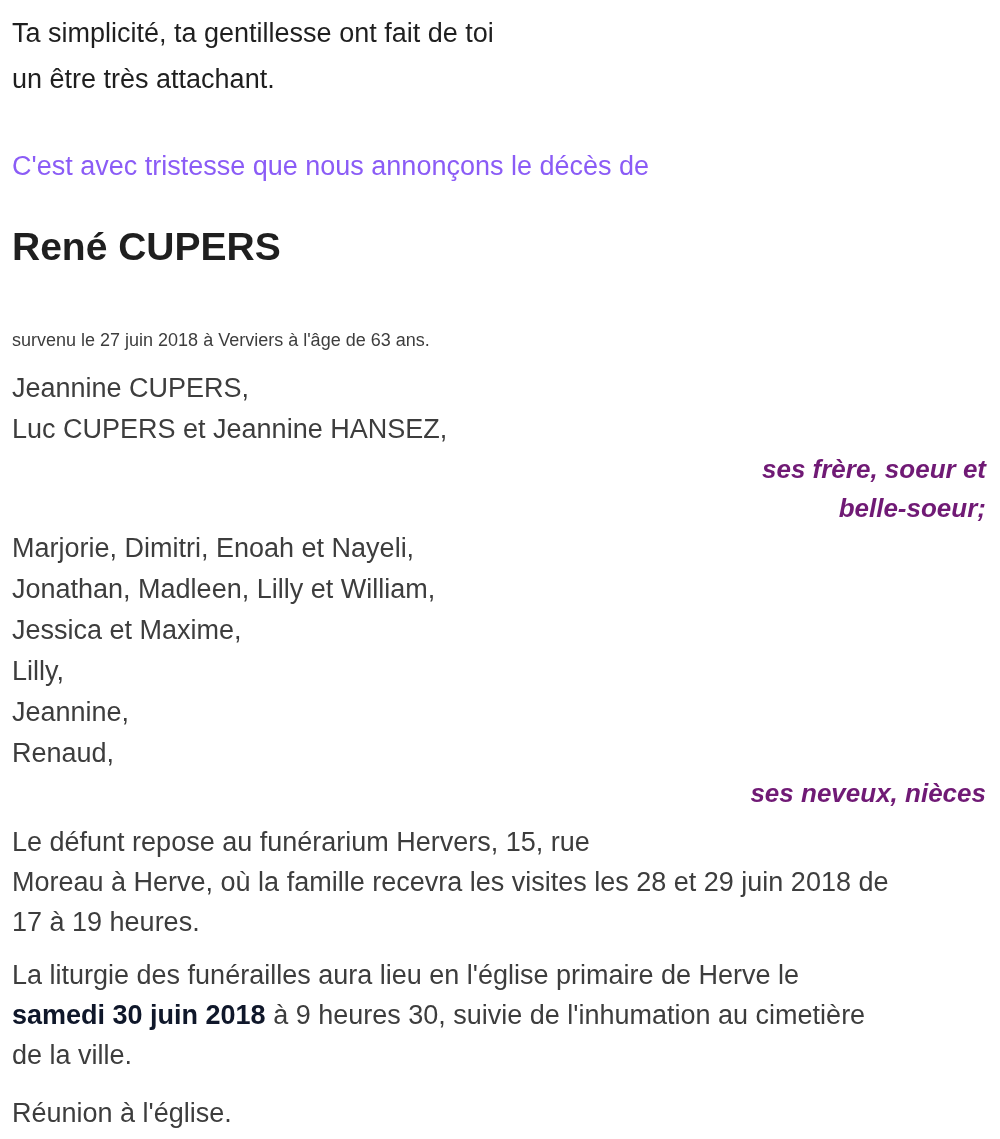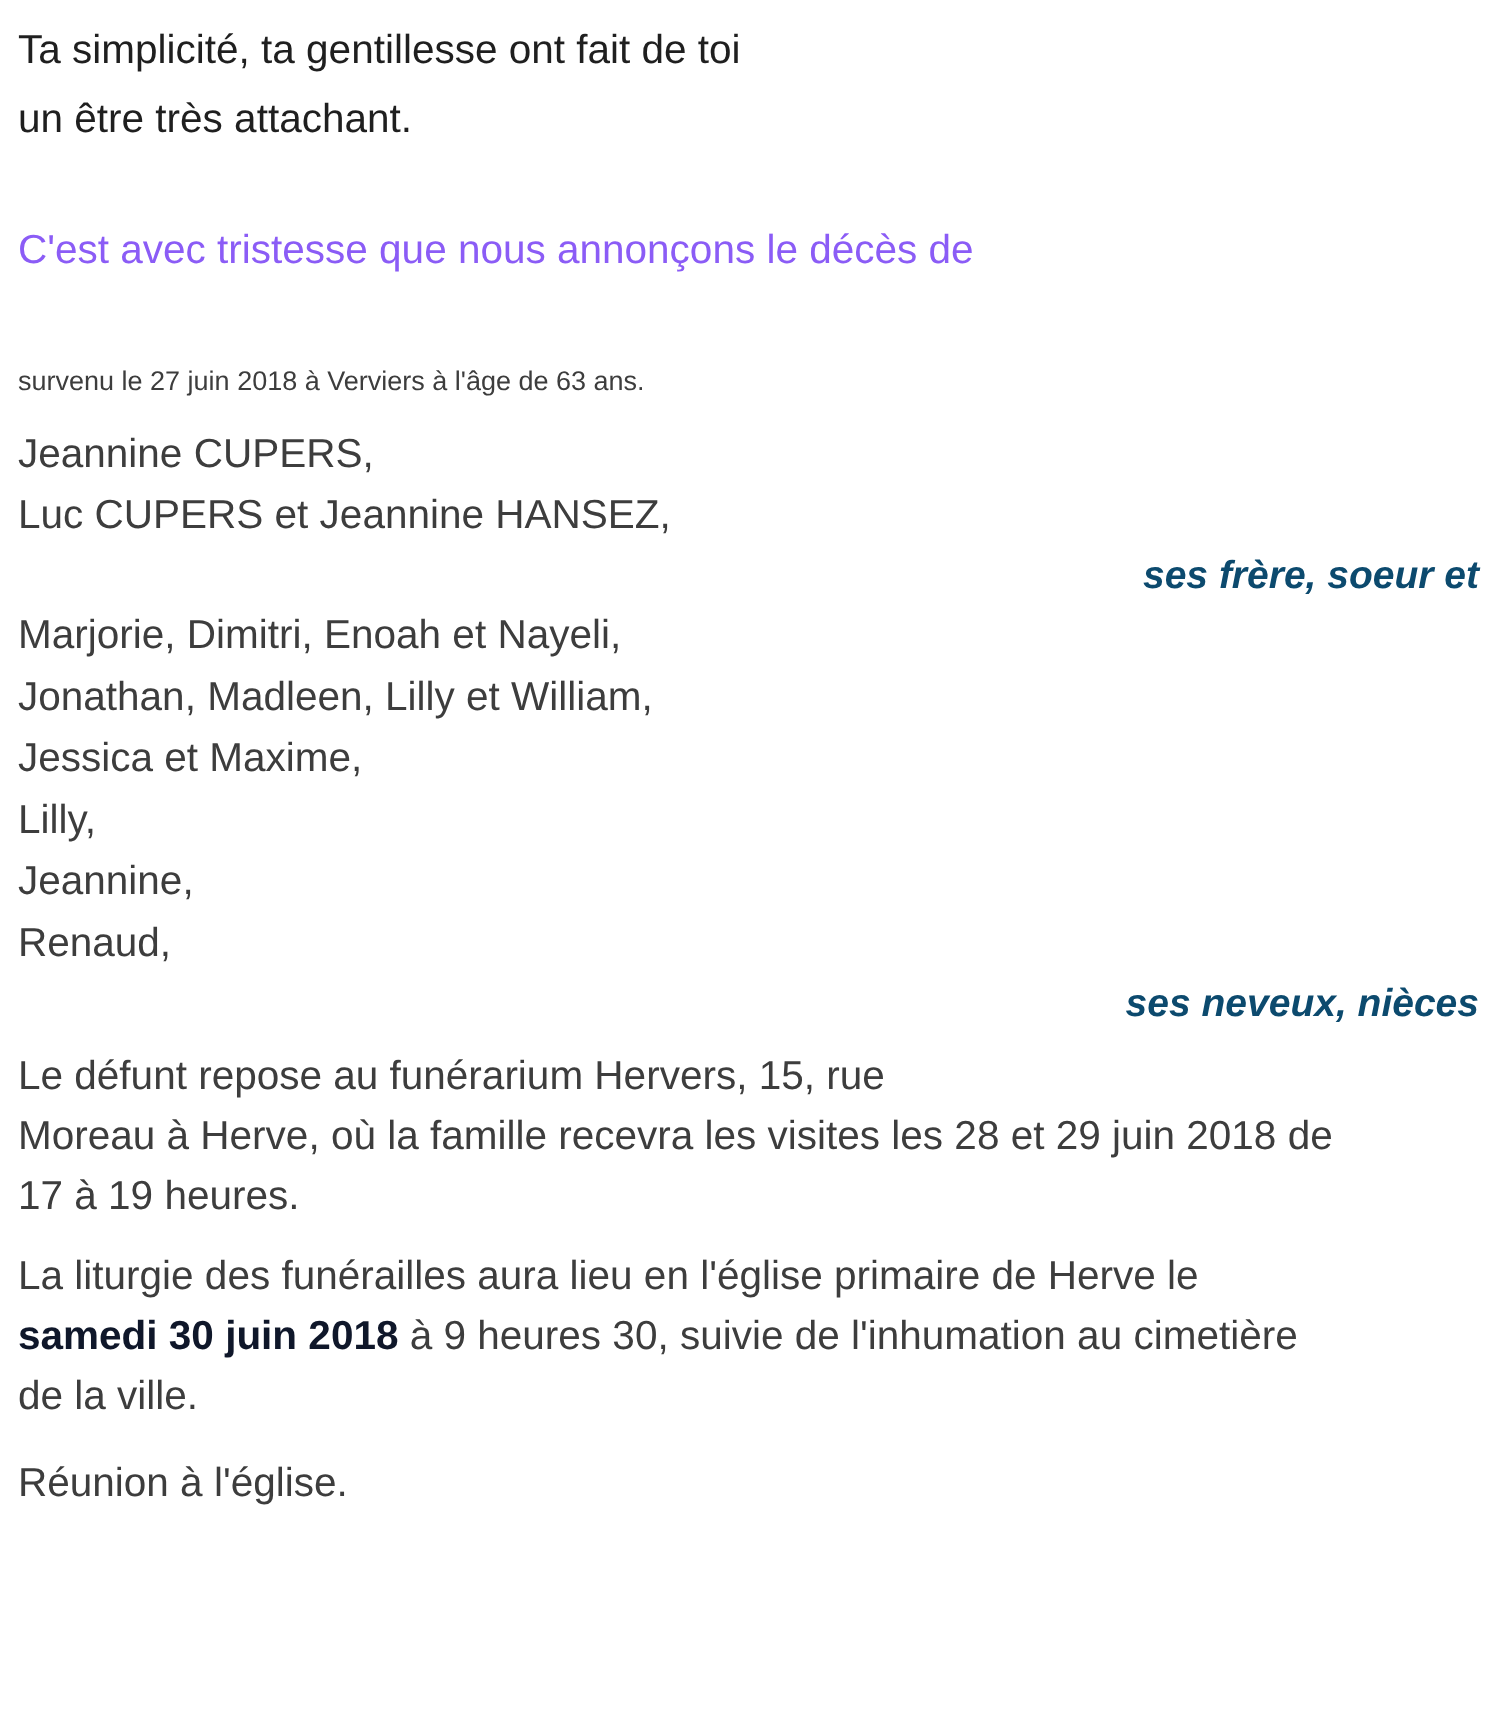--- a/index.html
+++ b/index.html
@@ -23,21 +23,21 @@
   }
   .death-info {
     margin-top:50px; font-size:18px; line-height:40px;
   }
   .family-list {
     font-size:27px; line-height:41px;
   }
   .family-list.first { margin-top:8px; }
   .relation {
     text-align:right; font-size:26px; line-height:39px;
-    font-weight:700; font-style:italic; color:#0c4a6e;
+    font-weight:700; font-style:italic; color:#701a75;
     padding-right:2px;
   }
   .para {
     margin-top:13px; font-size:27px; line-height:40px;
   }
   .para.tight { margin-top:9px; }
   .bold-inline { font-weight:700; color:#0f172a; }
   .single-line { margin-top:18px; font-size:27px; line-height:40px; }
 </style>
 </head>
@@ -45,30 +45,32 @@
 
 <div class="page">
 
   <div class="epigraph">
     <div>Ta simplicité, ta gentillesse ont fait de toi</div>
     <div>un être très attachant.</div>
   </div>
 
   <div class="intro">C'est avec tristesse que nous annonçons le décès de</div>
 
+  <div class="deceased-name">René CUPERS</div>
 
   <div class="death-info">survenu le 27 juin 2018 à Verviers à l'âge de 63 ans.</div>
 
   <div class="family-list first">
     <div>Jeannine CUPERS,</div>
     <div>Luc CUPERS et Jeannine HANSEZ,</div>
   </div>
 
   <div class="relation">
     <div>ses frère, soeur et</div>
+    <div>belle-soeur;</div>
   </div>
 
   <div class="family-list">
     <div>Marjorie, Dimitri, Enoah et Nayeli,</div>
     <div>Jonathan, Madleen, Lilly et William,</div>
     <div>Jessica et Maxime,</div>
     <div>Lilly,</div>
     <div>Jeannine,</div>
     <div>Renaud,</div>
   </div>

